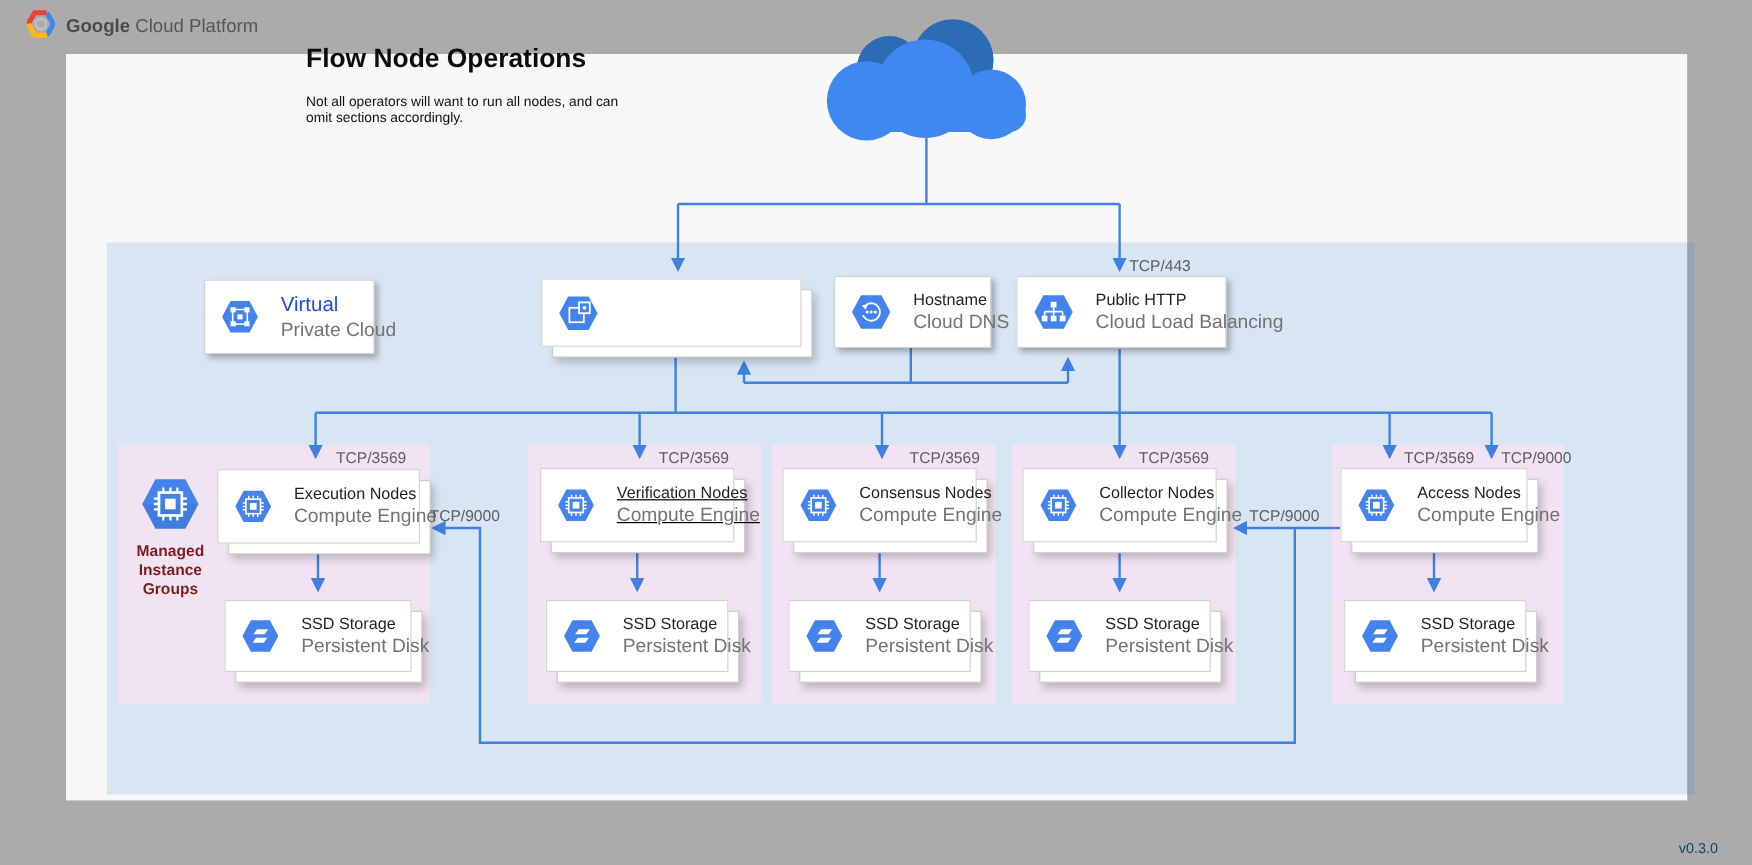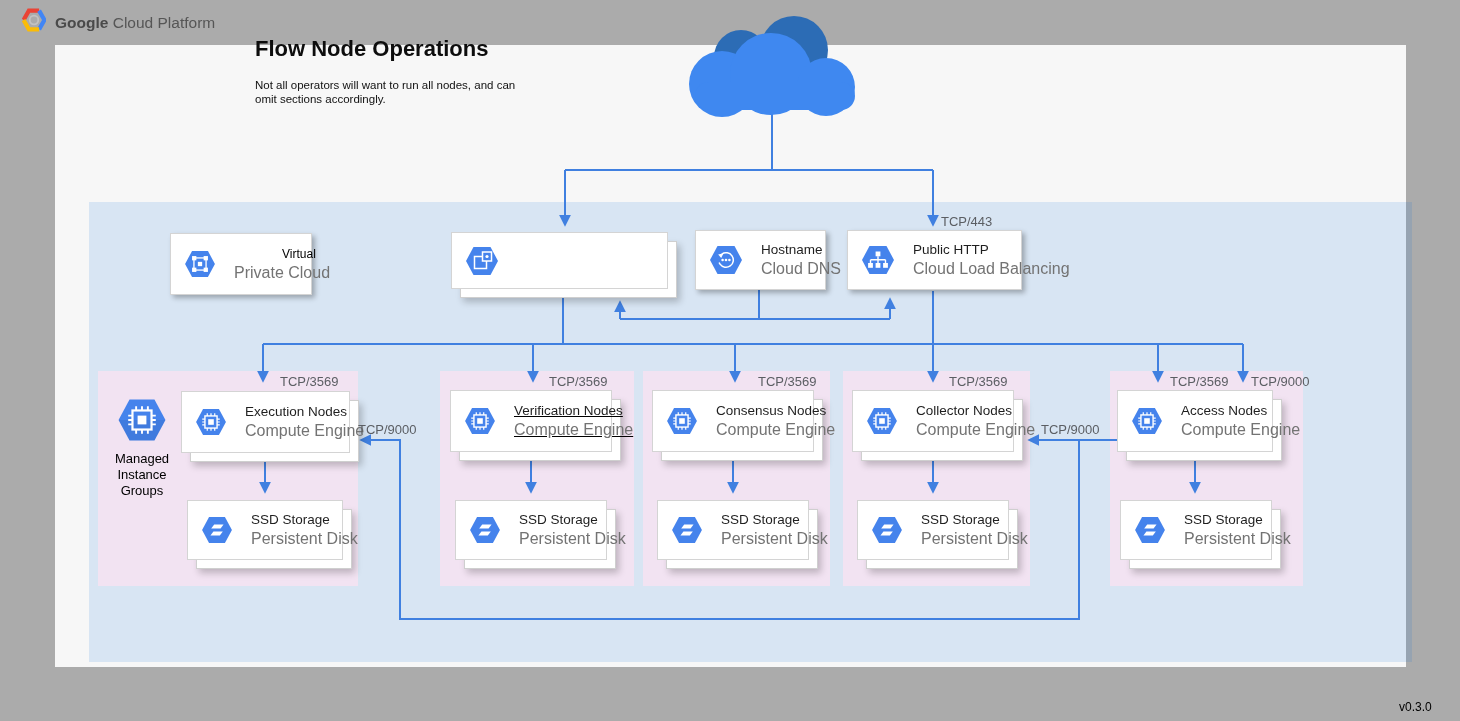--- a/index.html
+++ b/index.html
@@ -29,28 +29,28 @@
     display:flex;align-items:center;z-index:4;
     box-shadow:3px 3px 5px rgba(0,0,0,0.28);
   }
   .card.stacked{
     box-shadow:9px 9px 0 -1px #ffffff, 9px 9px 0 0 #cfcfcf, 12px 13px 7px rgba(0,0,0,0.22);
   }
   .card .icon{margin-left:13px;flex:none;display:block;}
   .card .txt{margin-left:18px;white-space:nowrap;}
   .card .t1{font-size:13.5px;color:#1f1f1f;margin-bottom:3px;}
   .card .t2{font-size:16px;color:#737373;}
-  .card .gray1{font-size:12px;color:#000000;margin-bottom:3px;margin-left:48px;}
+  .card .gray1{font-size:17px;color:#1d4ed8;margin-bottom:3px;}
   
   .port{position:absolute;font-size:13px;color:#5b5e63;z-index:5;white-space:nowrap;}
   
   .mig-icon{position:absolute;left:117px;top:398px;z-index:4;}
   .mig-label{position:absolute;left:97px;top:451px;width:90px;text-align:center;
-    font-size:13px;font-weight:normal;color:#000000;line-height:16px;z-index:4;}
-  .version{position:absolute;left:1399px;top:700px;font-size:12px;color:#000000;z-index:6;}
+    font-size:13px;font-weight:bold;color:#7f1d1d;line-height:16px;z-index:4;}
+  .version{position:absolute;left:1399px;top:700px;font-size:12px;color:#0c4a6e;z-index:6;}
 </style>
 </head>
 <body>
 
 <div class="panel"></div>
 
 <div class="brand">
   <svg width="24" height="24" viewBox="0 0 24 24">
     <path d="M1.6,12 L6.9,2.6 L17.1,2.6" fill="none" stroke="#ea4335" stroke-width="4.2"></path>
     <path d="M17.1,2.6 L22.4,12 L17.1,21.4" fill="none" stroke="#4285f4" stroke-width="4.2"></path>

